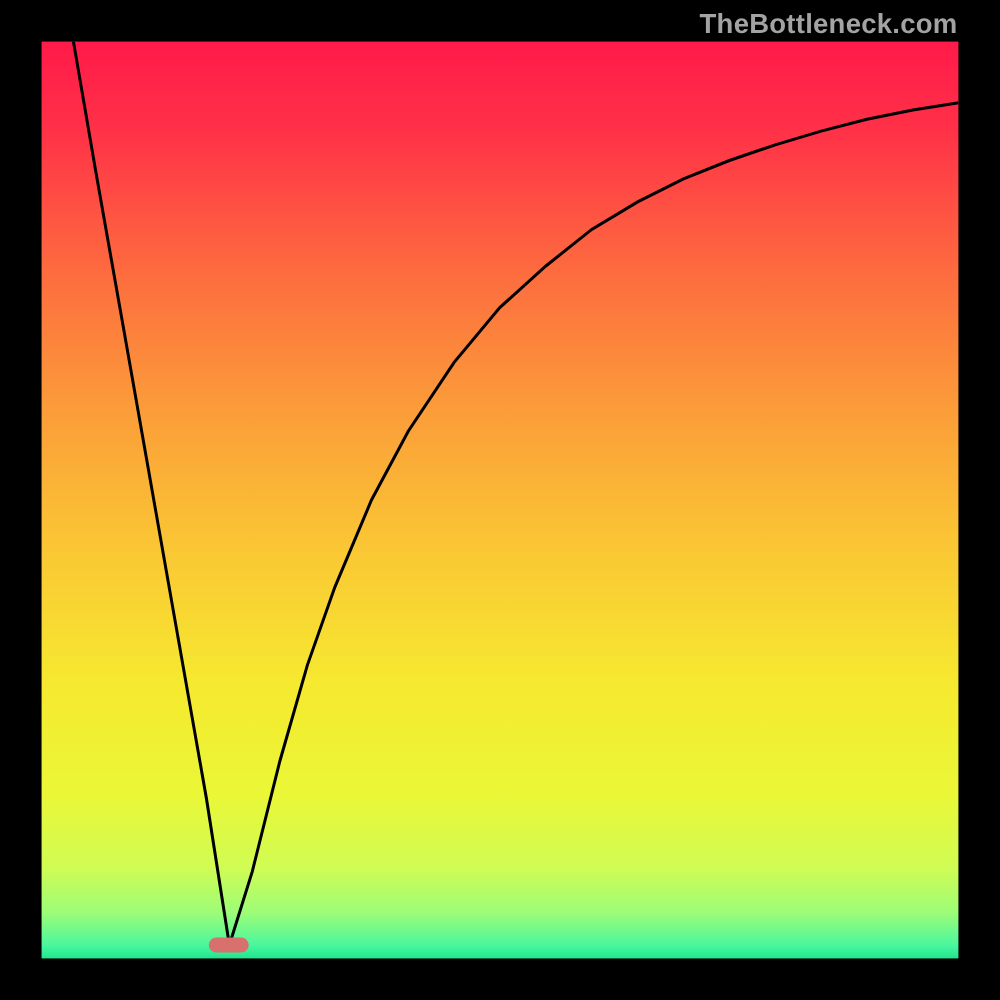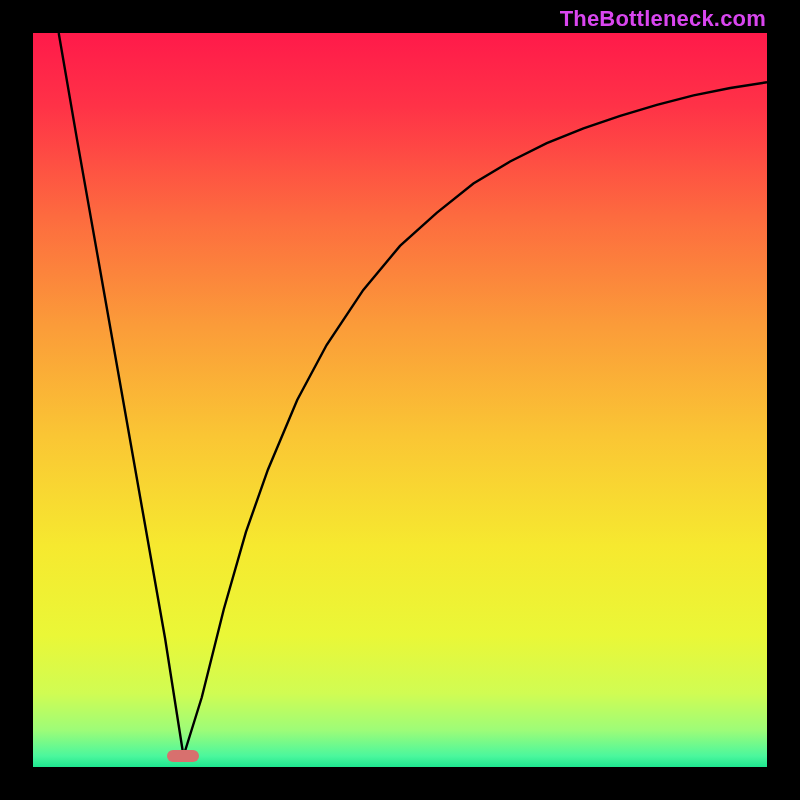--- a/index.html
+++ b/index.html
@@ -35,21 +35,21 @@
     position: absolute;
     left: 0;
     top: 0;
     width: 734px;
     height: 734px;
   }
   .watermark {
     position: absolute;
     top: 6px;
     right: 34px;
-    color: #d946ef;
+    color: #a3a3a3;
     font-size: 22px;
     font-weight: 600;
     letter-spacing: 0.2px;
   }
   .marker {
     position: absolute;
     border-radius: 8px;
   }
 </style>
 </head>

